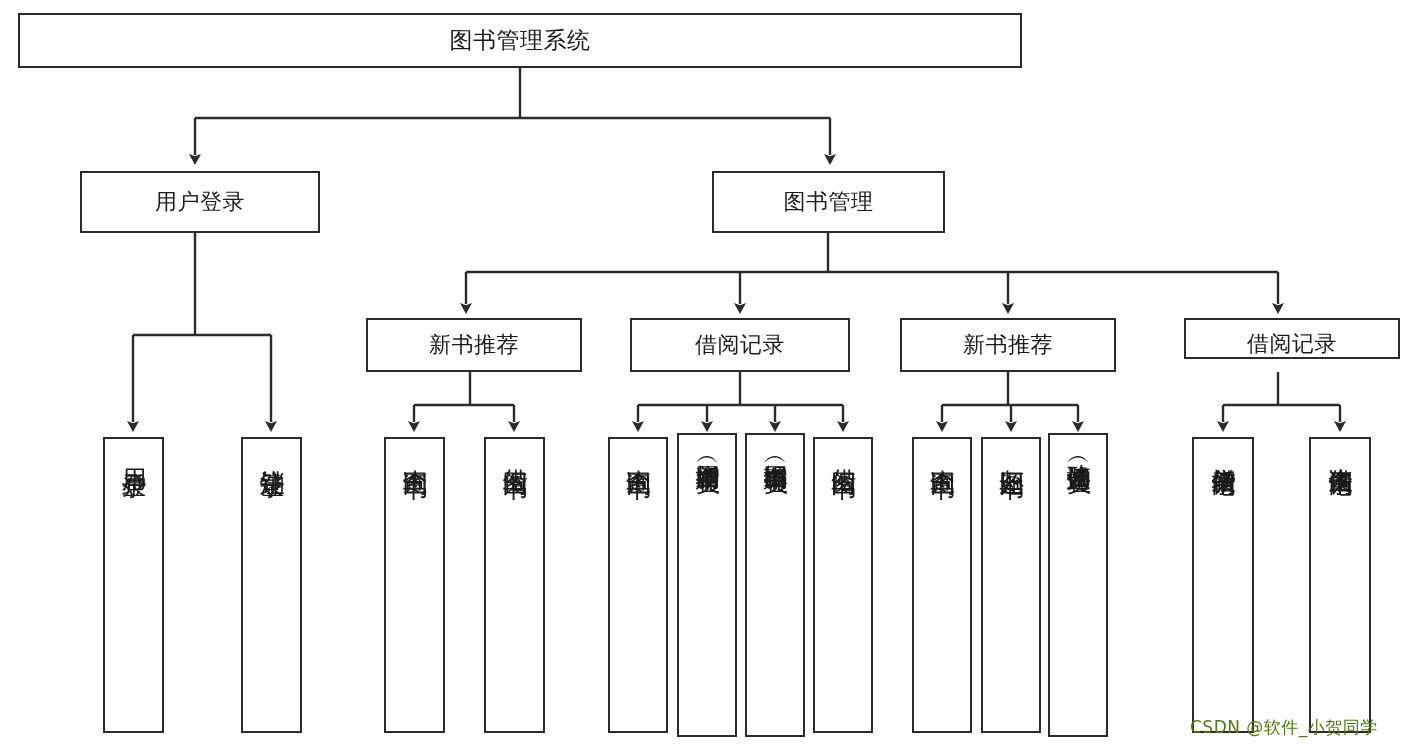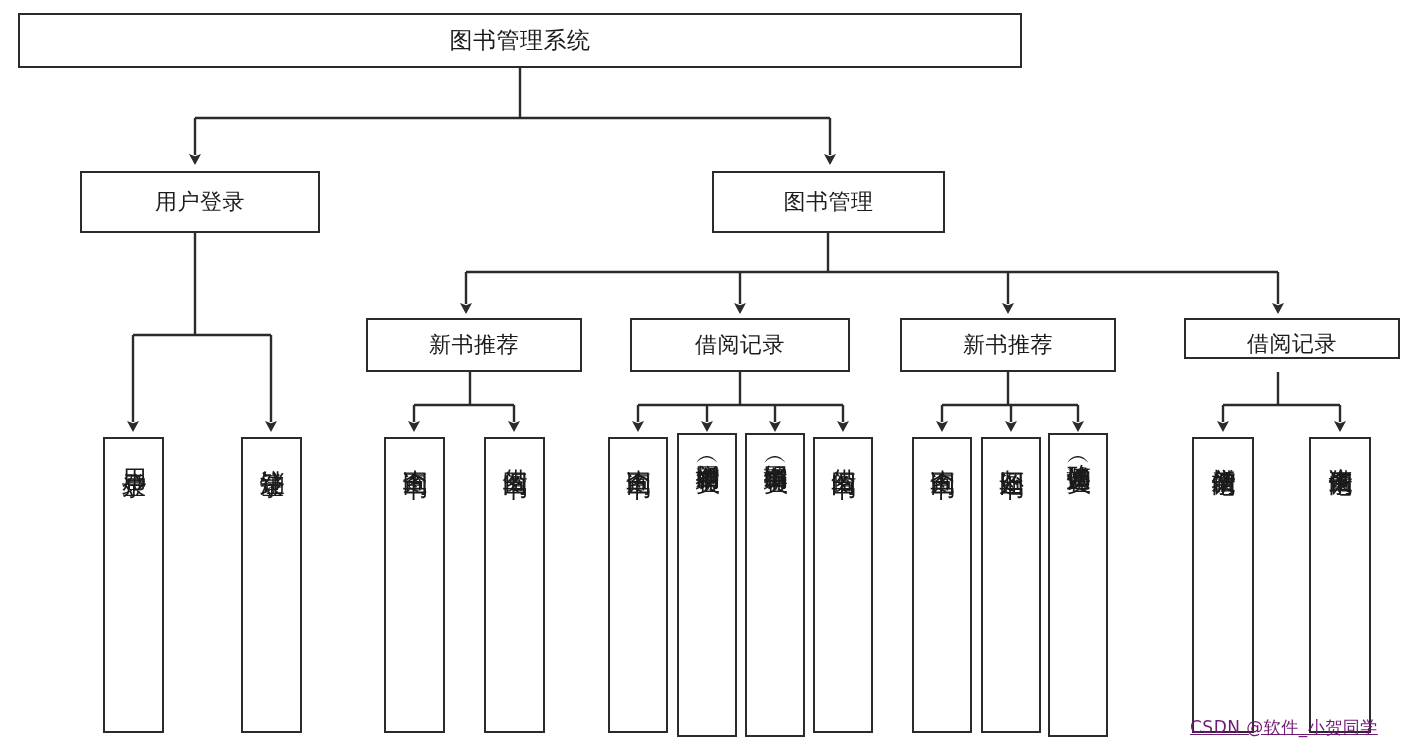--- a/index.html
+++ b/index.html
@@ -50,26 +50,25 @@
     text-orientation:upright;
     font-size:25px;
     line-height:1.06;
     letter-spacing:2px;
     white-space:nowrap;
   }
   .node.v.tall .lbl{ font-size:24px; letter-spacing:1px; }
   .watermark{
     position:absolute;
     z-index:5;
-    color:#701a75;
+    color:#4d7c0f;
     font-size:17px;
     letter-spacing:0.5px;
     white-space:nowrap;
     pointer-events:none;
-    text-decoration:underline;
   }
 </style>
 </head>
 <body>
 
 <div id="canvas">
 
   <svg id="wires" viewBox="0 0 1405 747">
     <defs>
       <marker id="arrow" markerWidth="11" markerHeight="12" refX="1" refY="6" orient="auto" markerUnits="userSpaceOnUse">

